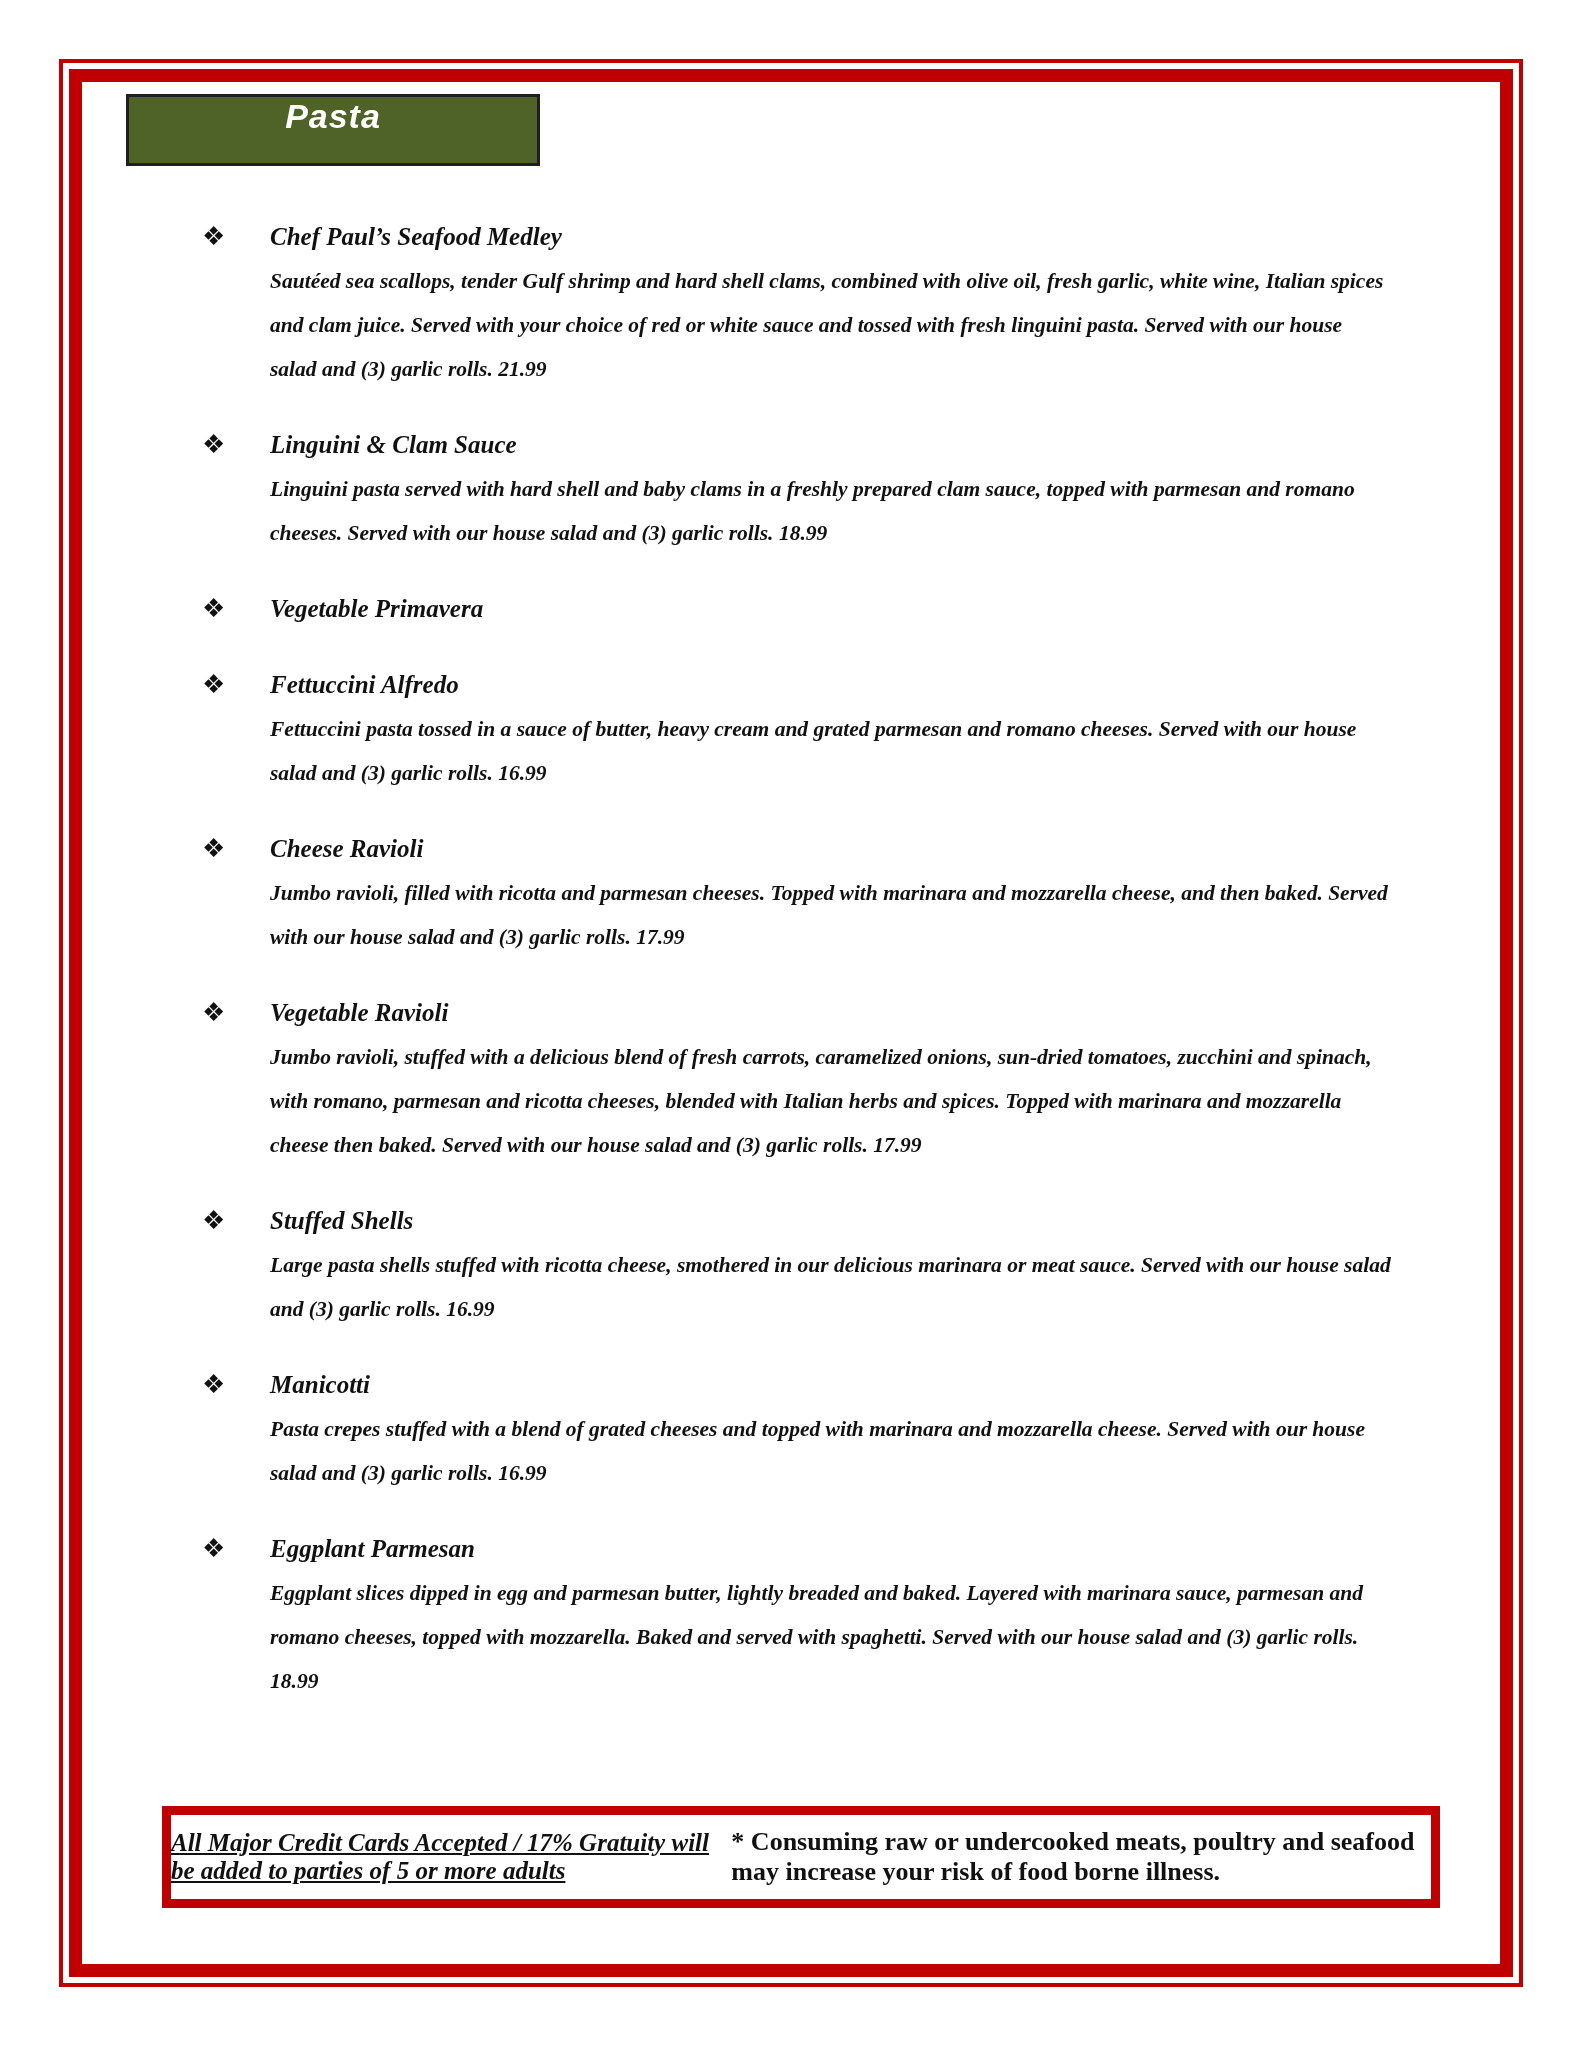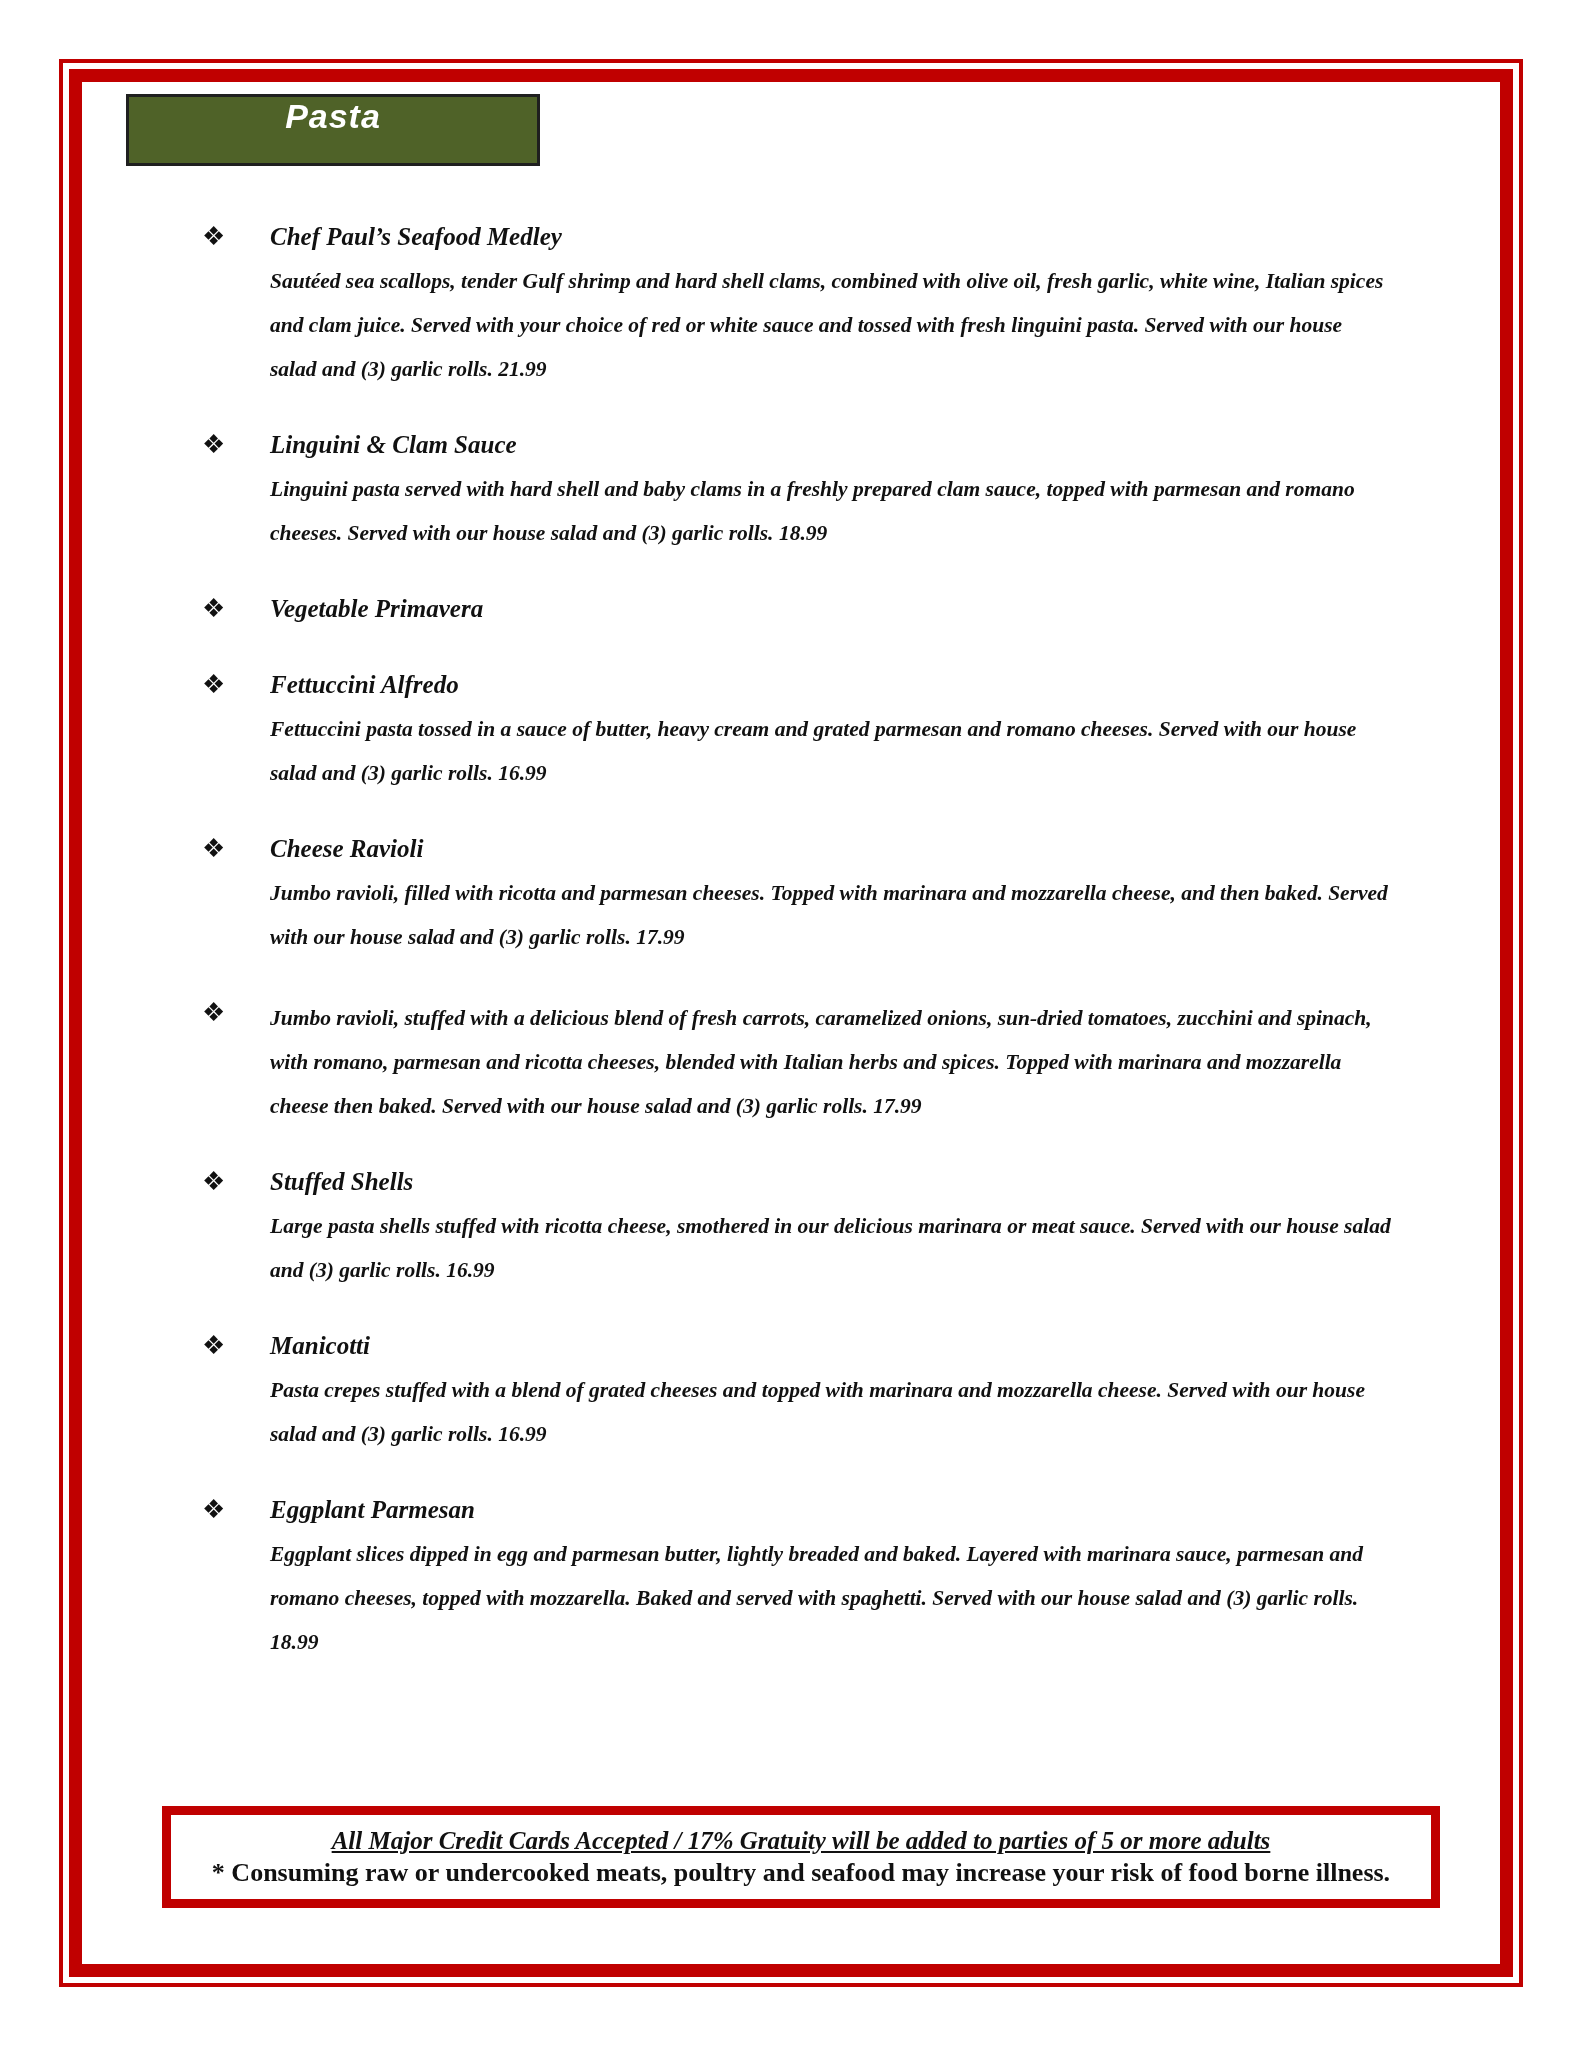--- a/index.html
+++ b/index.html
@@ -61,21 +61,21 @@
   .item-desc {
     font-size: 21.5px; font-weight: bold; font-style: italic;
     line-height: 44px;
   }
   .footer-box {
     position: absolute;
     left: 80px; top: 1724px;
     width: 1278px; height: 102px;
     border: 9px solid var(--accent-red);
     background: #ffffff;
-    display: flex; flex-direction: column;
+    display: flex; flex-direction: row;
     align-items: center; justify-content: center;
     gap: 3px;
   }
   .footer-line1 {
     font-size: 25px; font-weight: bold; font-style: italic;
     text-decoration: underline;
   }
   .footer-line2 {
     font-size: 26px; font-weight: bold; font-style: normal;
   }
@@ -127,20 +127,21 @@
         <span class="bullet">❖</span>
         <div class="item-body">
           <div class="item-name">Cheese Ravioli</div>
           <div class="item-desc"><span>Jumbo ravioli, filled with ricotta and parmesan cheeses. Topped with marinara and mozzarella cheese, and then baked. Served with our house salad and (3) garlic rolls.</span> <span>17.99</span></div>
         </div>
       </div>
 
       <div class="menu-item">
         <span class="bullet">❖</span>
         <div class="item-body">
+          <div class="item-name">Vegetable Ravioli</div>
           <div class="item-desc"><span>Jumbo ravioli, stuffed with a delicious blend of fresh carrots, caramelized onions, sun-dried tomatoes, zucchini and spinach, with romano, parmesan and ricotta cheeses, blended with Italian herbs and spices. Topped with marinara and mozzarella cheese then baked. Served with our house salad and (3) garlic rolls.</span> <span>17.99</span></div>
         </div>
       </div>
 
       <div class="menu-item">
         <span class="bullet">❖</span>
         <div class="item-body">
           <div class="item-name">Stuffed Shells</div>
           <div class="item-desc"><span>Large pasta shells stuffed with ricotta cheese, smothered in our delicious marinara or meat sauce. Served with our house salad and (3) garlic rolls.</span> <span>16.99</span></div>
         </div>

